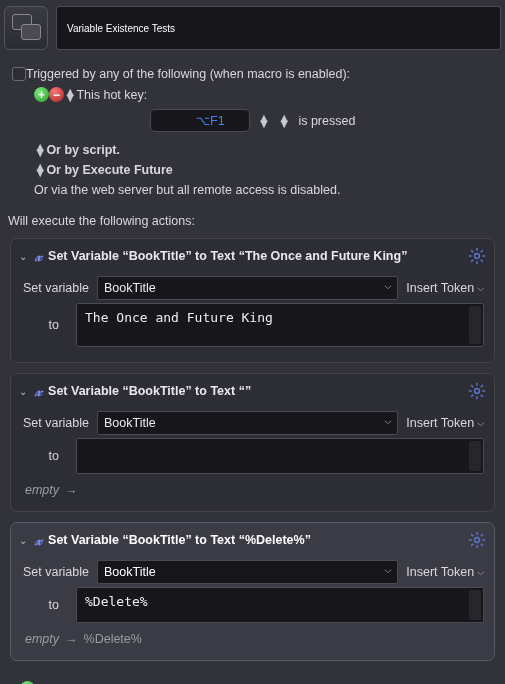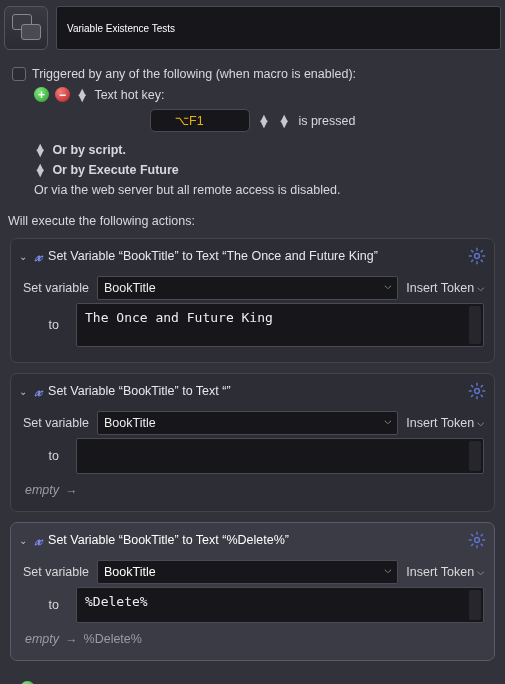--- a/index.html
+++ b/index.html
@@ -22,39 +22,39 @@
   body{padding:6px 4px;}
 
   .header-row{display:flex;align-items:stretch;gap:8px;margin-bottom:12px;}
   .app-icon{width:44px;height:44px;background:linear-gradient(180deg,#3a3a42,#2b2b32);border:1px solid #55555f;border-radius:6px;position:relative;flex:0 0 44px;}
   .app-icon::before,.app-icon::after{content:"";position:absolute;border:1px solid #888;border-radius:3px;background:#3a3a42;}
   .app-icon::before{width:18px;height:14px;left:7px;top:7px;}
   .app-icon::after{width:18px;height:14px;left:16px;top:17px;background:#4a4a52;}
   .title-field{flex:1;background:var(--field);border:1px solid var(--border);border-radius:3px;padding:12px 10px;font-size:10px;color:#fff;display:flex;align-items:center;}
 
   .section{padding:2px 8px 4px 8px;}
-  .row{display:flex;align-items:center;gap:6px;padding:3px 0;}
+  .row{display:flex;align-items:center;padding:3px 0;}
   .checkbox{width:14px;height:14px;border:1px solid #6a6a75;border-radius:3px;background:#2c2c33;flex:0 0 14px;}
   .indent{padding-left:22px;}
 
   .circ{width:15px;height:15px;border-radius:50%;display:inline-flex;align-items:center;justify-content:center;color:#fff;font-weight:bold;font-size:12px;line-height:1;flex:0 0 15px;}
   .circ.add{background:radial-gradient(circle at 35% 30%,#7de87d,#2a9a2a);}
   .circ.del{background:radial-gradient(circle at 35% 30%,#f57a7a,#b02020);}
 
   .hotkey-row{display:flex;align-items:center;gap:8px;padding:4px 0 8px 0;justify-content:center;}
-  .hotkey-box{background:var(--field);border:1px solid var(--border);border-radius:5px;padding:3px 24px;min-width:100px;text-align:left;color:#eab308;}
+  .hotkey-box{background:var(--field);border:1px solid var(--border);border-radius:5px;padding:3px 24px;min-width:100px;text-align:right;color:#3b82f6;}
 
   .actions-hdr{padding:10px 4px 6px 4px;color:var(--text);}
 
   .action-card{margin:4px 6px 10px 6px;border:1px solid #444;border-radius:7px;background:#2d2d35;padding:0;overflow:hidden;}
   .action-card.selected{background:var(--panel-sel);border-color:#5a5a68;}
   .card-title-row{display:flex;align-items:center;gap:6px;padding:8px 8px 6px 8px;}
   .disclosure{color:#bcbcc6;font-size:10px;width:10px;}
   .x-icon{color:#7a88e8;font-family:"Georgia",serif;font-style:italic;font-weight:bold;font-size:15px;}
-  .card-title{color:#e8e8ee;font-weight:400;}
+  .card-title{color:#e8e8ee;font-weight:700;}
   .card-title.sel{color:#fff;}
   .gear{margin-left:auto;}
   .gear svg{display:block;}
 
   .card-body{padding:2px 10px 12px 10px;}
   .form-row{display:flex;align-items:center;gap:8px;margin:3px 0;}
   .label{color:var(--text);min-width:68px;text-align:right;}
   .label-to{min-width:38px;text-align:right;color:var(--text);}
   .varfield{flex:1;background:var(--field);border:1px solid var(--border);border-radius:2px;padding:4px 6px;color:#eee;display:flex;justify-content:space-between;position:relative;}
   .varfield.white{color:#fff;}
@@ -88,21 +88,21 @@
     <span>Triggered by any of the following (when macro is enabled):</span>
   </div>
 
   <div class="row indent">
     <span class="circ add">+</span>
     <span class="circ del">−</span>
     <span class="chevbox">
         <span>▲</span>
         <span>▼</span>
       </span>
-    <span>Text hot key:</span>
+    <span>This hot key:</span>
   </div>
 
   <div class="hotkey-row">
     <span class="hotkey-box">⌥F1</span>
     <span class="chevbox">
         <span>▲</span>
         <span>▼</span>
       </span>
     <span class="chevbox">
         <span>▲</span>

